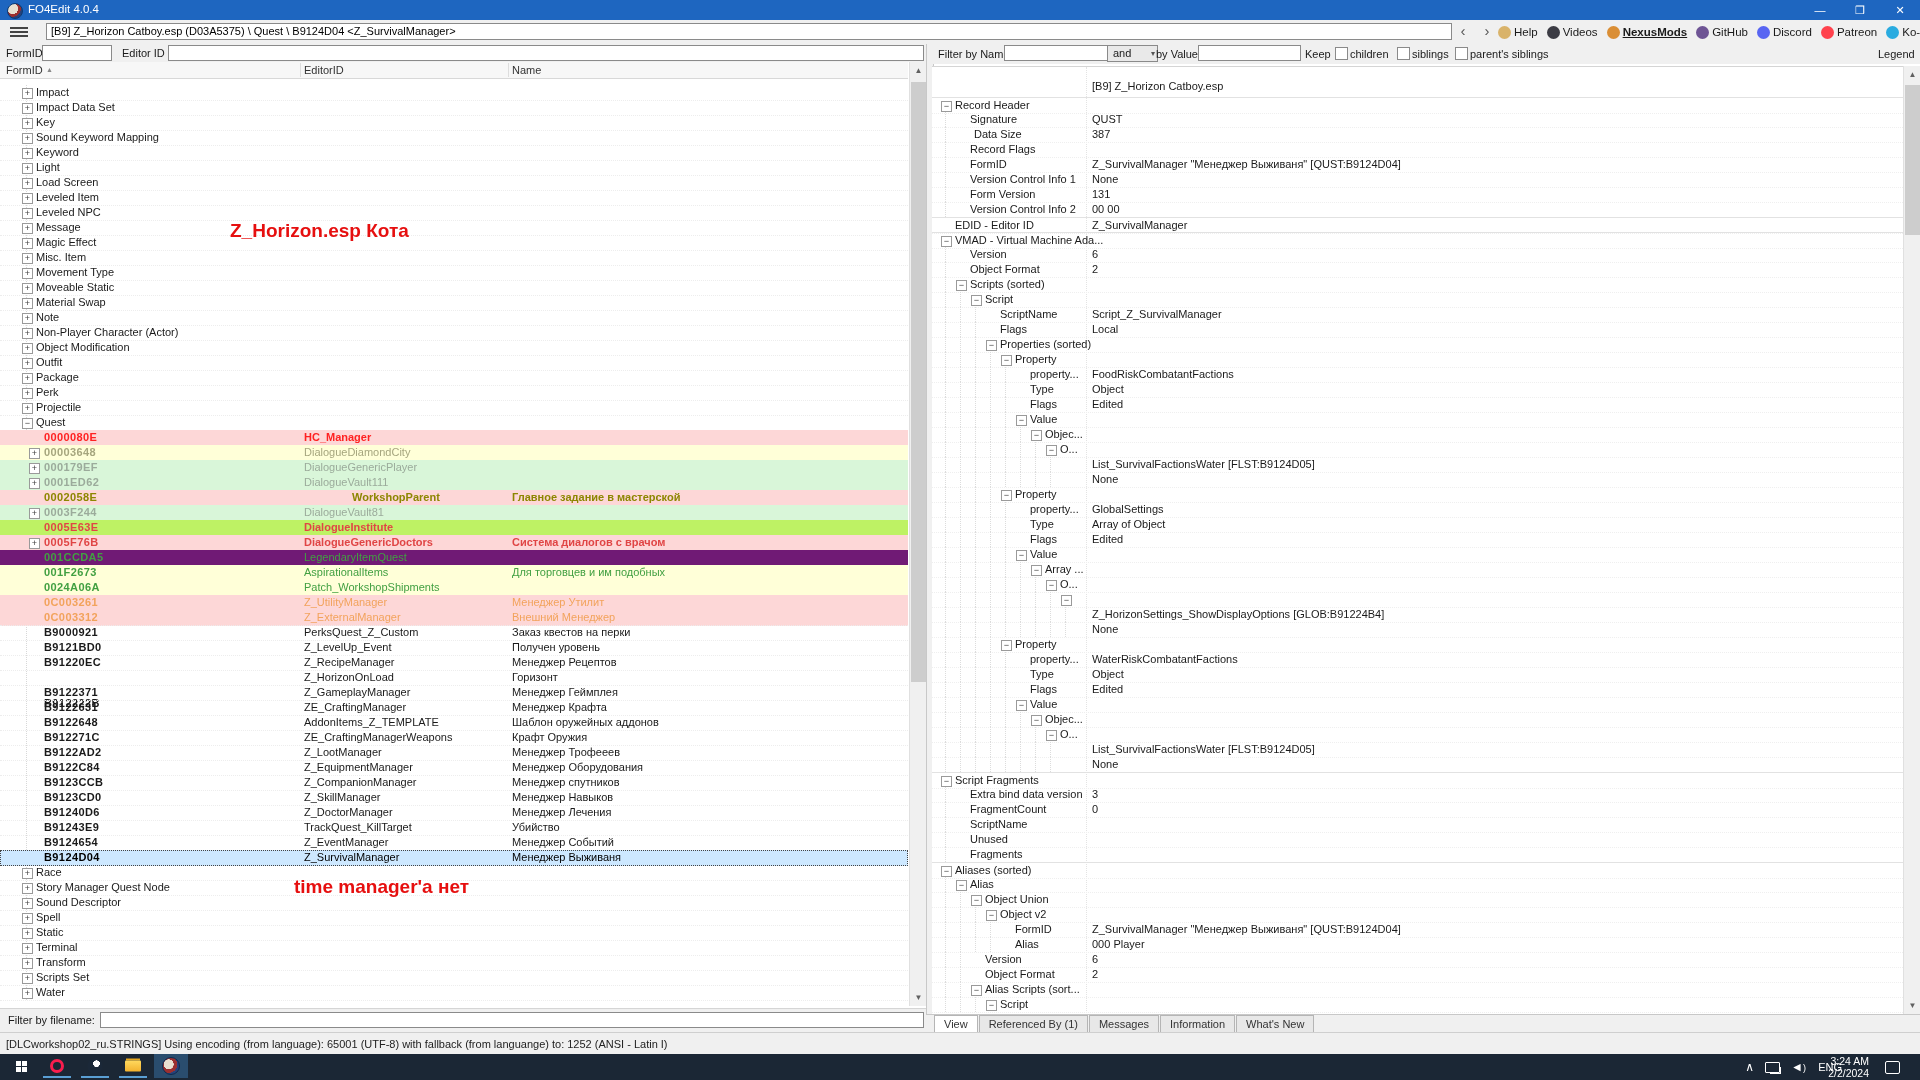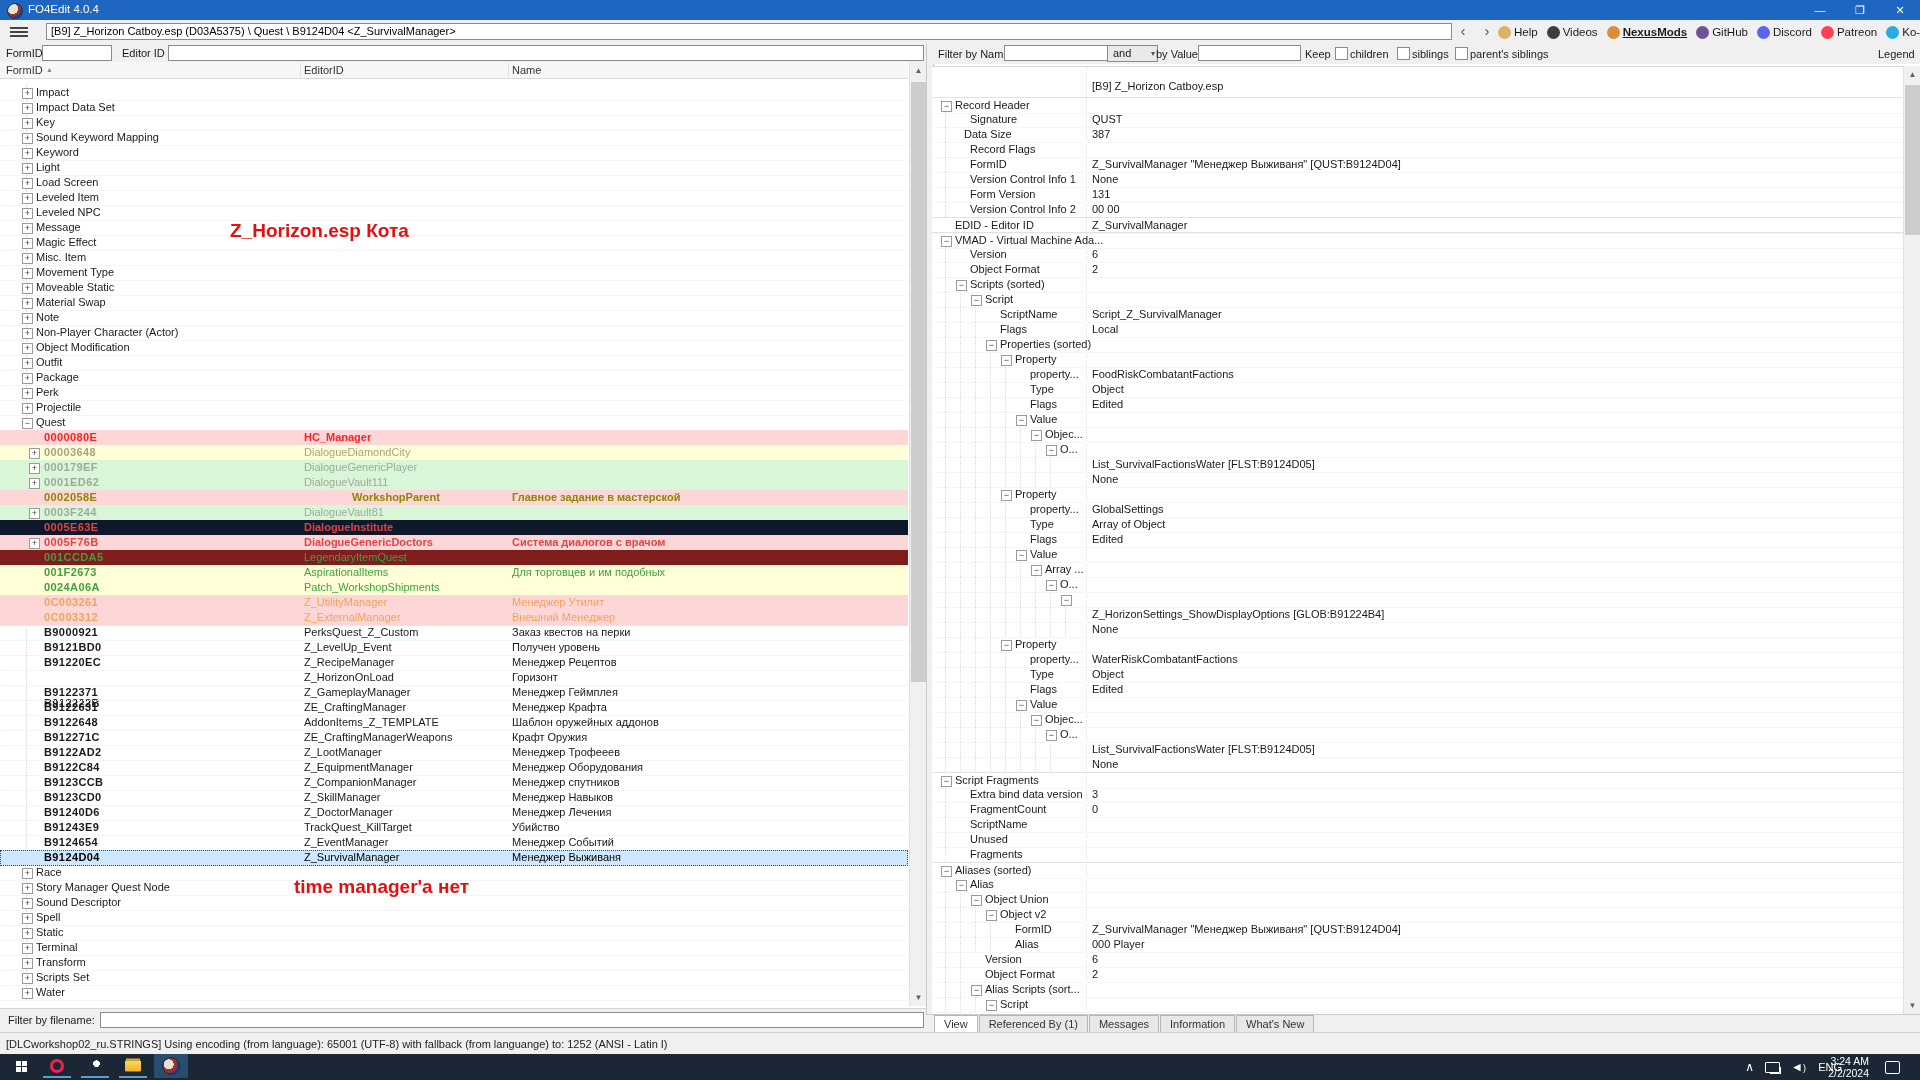--- a/index.html
+++ b/index.html
@@ -276,31 +276,31 @@
       <div class="trow" style="top: 405px; background: rgb(253, 215, 215);">
         <span class="fid" style="color: rgb(141, 134, 0);">0002058E</span>
         <span class="eid" style="color: rgb(141, 134, 0); font-weight: bold; margin-left: 48px;">WorkshopParent</span>
         <span class="nm" style="color: rgb(141, 134, 0); font-weight: bold;">Главное задание в мастерской</span>
       </div>
       <div class="trow" style="top: 420px; background: rgb(217, 246, 217);">
         <span class="exp" style="left: 29px;">+</span>
         <span class="fid" style="color: rgb(155, 171, 155);">0003F244</span>
         <span class="eid" style="color: rgb(155, 171, 155);">DialogueVault81</span>
       </div>
-      <div class="trow" style="top: 435px; background: #0f172a;">
+      <div class="trow" style="top: 435px; background: #bef264;">
         <span class="fid" style="color: rgb(224, 69, 69);">0005E63E</span>
         <span class="eid" style="color: rgb(224, 69, 69); font-weight: bold;">DialogueInstitute</span>
       </div>
       <div class="trow" style="top: 450px; background: rgb(253, 215, 215);">
         <span class="exp" style="left: 29px;">+</span>
         <span class="fid" style="color: rgb(224, 69, 69);">0005F76B</span>
         <span class="eid" style="color: rgb(224, 69, 69); font-weight: bold;">DialogueGenericDoctors</span>
         <span class="nm" style="color: rgb(224, 69, 69); font-weight: bold;">Система диалогов с врачом</span>
       </div>
-      <div class="trow" style="top: 465px; background: #7f1d1d;">
+      <div class="trow" style="top: 465px; background: #701a75;">
         <span class="fid" style="color: rgb(66, 160, 66);">001CCDA5</span>
         <span class="eid" style="color: rgb(66, 160, 66);">LegendaryItemQuest</span>
       </div>
       <div class="trow" style="top: 480px; background: rgb(255, 255, 216);">
         <span class="fid" style="color: rgb(66, 160, 66);">001F2673</span>
         <span class="eid" style="color: rgb(66, 160, 66);">AspirationalItems</span>
         <span class="nm" style="color: rgb(66, 160, 66);">Для торговцев и им подобных</span>
       </div>
       <div class="trow" style="top: 495px; background: rgb(255, 255, 216);">
         <span class="fid" style="color: rgb(66, 160, 66);">0024A06A</span>
@@ -480,21 +480,21 @@
           <span class="exp" style="left: 9px;">−</span>
           <span class="dlbl" style="left: 23px;">Record Header</span>
         </div>
         <div class="drow" style="top: 15px;">
           <span class="guide" style="left: 13px;"></span>
           <span class="dlbl" style="left: 38px;">Signature</span>
           <span class="dval">QUST</span>
         </div>
         <div class="drow" style="top: 30px;">
           <span class="guide" style="left: 13px;"></span>
-          <span class="dlbl" style="left: 32px;">Data Size</span>
+          <span class="dlbl" style="left: 42px;">Data Size</span>
           <span class="dval">387</span>
         </div>
         <div class="drow" style="top: 45px;">
           <span class="guide" style="left: 13px;"></span>
           <span class="dlbl" style="left: 38px;">Record Flags</span>
         </div>
         <div class="drow" style="top: 60px;">
           <span class="guide" style="left: 13px;"></span>
           <span class="dlbl" style="left: 38px;">FormID</span>
           <span class="dval">Z_SurvivalManager "Менеджер Выживаня" [QUST:B9124D04]</span>

